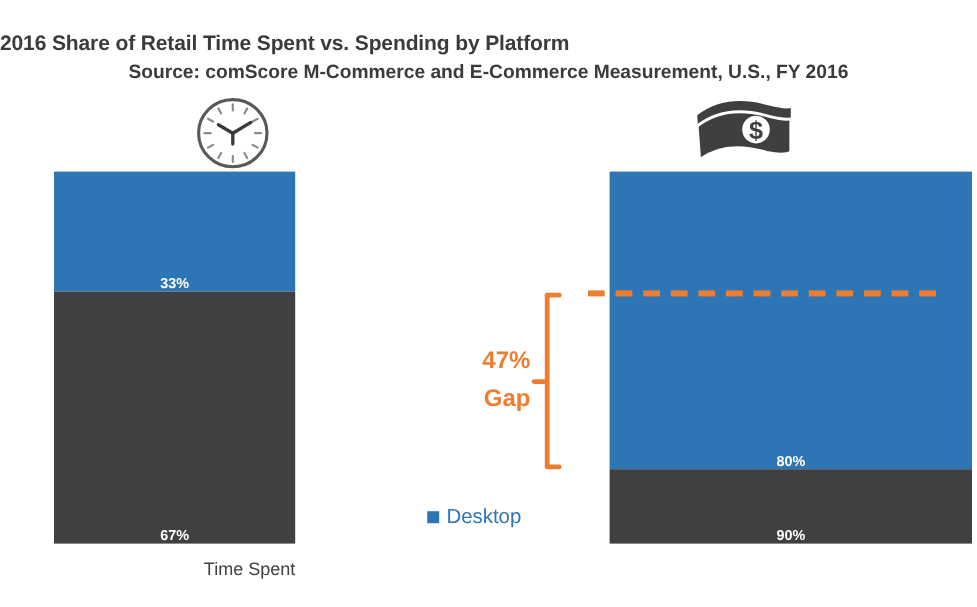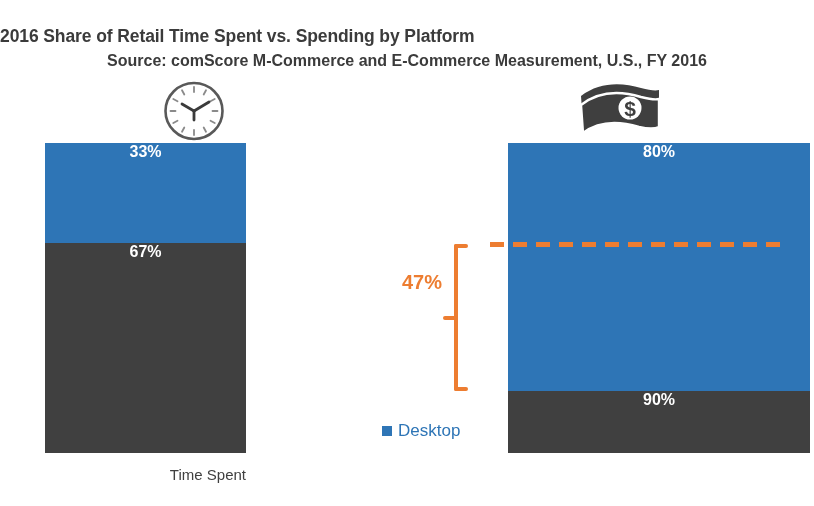--- a/index.html
+++ b/index.html
@@ -29,60 +29,60 @@
   .icon-wrap{position:absolute;}
   #clock-icon{left:161px;top:80px;width:66px;height:62px;}
   #money-icon{left:575px;top:78px;width:88px;height:64px;}
 
   
   .bar{position:absolute;display:flex;flex-direction:column;}
   #bar-time{left:45px;top:143px;width:201px;height:310px;}
   #bar-dollars{left:508px;top:143px;width:302px;height:310px;}
 
   .seg{
-    display:flex;align-items:flex-start;justify-content:center;
-    color:#ffffff;font-size:16px;font-weight:bold;
+    display:flex;align-items:flex-end;justify-content:center;
+    color:#ffffff;font-size:12px;font-weight:bold;
     box-sizing:border-box;
   }
   .seg-desktop{background:#2E75B6;}
   .seg-mobile{background:#404040;}
 
   
   .cat-label{
     position:absolute;text-align:right;
     font-size:15px;color:#404040;
   }
   #cat-time{left:45px;top:466px;width:201px;}
   #cat-dollars{left:484px;top:466px;width:302px;}
 
   
   #gap-annotation{position:absolute;left:380px;top:238px;width:110px;height:160px;}
   .gap-text{
-    position:absolute;left:0;top:29px;width:62px;
+    position:absolute;left:0;top:48px;width:62px;
     text-align:right;
     color:#ED7D31;font-size:20px;font-weight:bold;line-height:31px;
   }
   .gap-text div{display:block;}
 
   
   #gap-bracket{position:absolute;left:74px;top:6px;width:22px;height:147px;}
   .br-vert{position:absolute;left:0;top:0;width:4px;height:147px;background:#ED7D31;border-radius:2px;}
   .br-top{position:absolute;left:0;top:0;width:14px;height:4px;background:#ED7D31;border-radius:2px;}
   .br-bot{position:absolute;left:0;bottom:0;width:14px;height:4px;background:#ED7D31;border-radius:2px;}
   .br-tick{position:absolute;left:-11px;top:71.5px;width:14px;height:4px;background:#ED7D31;border-radius:2px;}
 
   
   #gap-dashline{
     position:absolute;left:490px;top:242px;width:296px;height:5px;
     background-image:linear-gradient(to right,#ED7D31 0 14px,transparent 14px 23px);
     background-size:23px 5px;background-repeat:repeat-x;
   }
 
   
-  #legend{position:absolute;left:382px;top:418px;width:120px;text-align:right;}
+  #legend{position:absolute;left:356px;top:418px;width:120px;text-align:right;}
   .legend-row{display:flex;align-items:center;height:25px;}
   .legend-swatch{width:10px;height:10px;margin-right:6px;flex:0 0 auto;}
   .legend-label{font-size:17px;font-weight:normal;white-space:nowrap;}
   .legend-desktop .legend-swatch{background:#2E75B6;}
   .legend-desktop .legend-label{color:#2E75B6;}
   .legend-mobile .legend-swatch{background:#3CAEDB;}
   .legend-mobile .legend-label{color:#3CAEDB;}
 </style>
 </head>
 <body>
@@ -142,20 +142,21 @@
     <div class="seg seg-mobile" style="height:20%">
       <span>90%</span>
     </div>
   </div>
 
   <div id="gap-dashline"></div>
 
   <div id="gap-annotation">
     <div class="gap-text">
       <div>47%</div>
+      <div>Gap</div>
     </div>
     <div id="gap-bracket">
       <div class="br-vert"></div>
       <div class="br-top"></div>
       <div class="br-bot"></div>
       <div class="br-tick"></div>
     </div>
   </div>
 
   <div id="legend">

